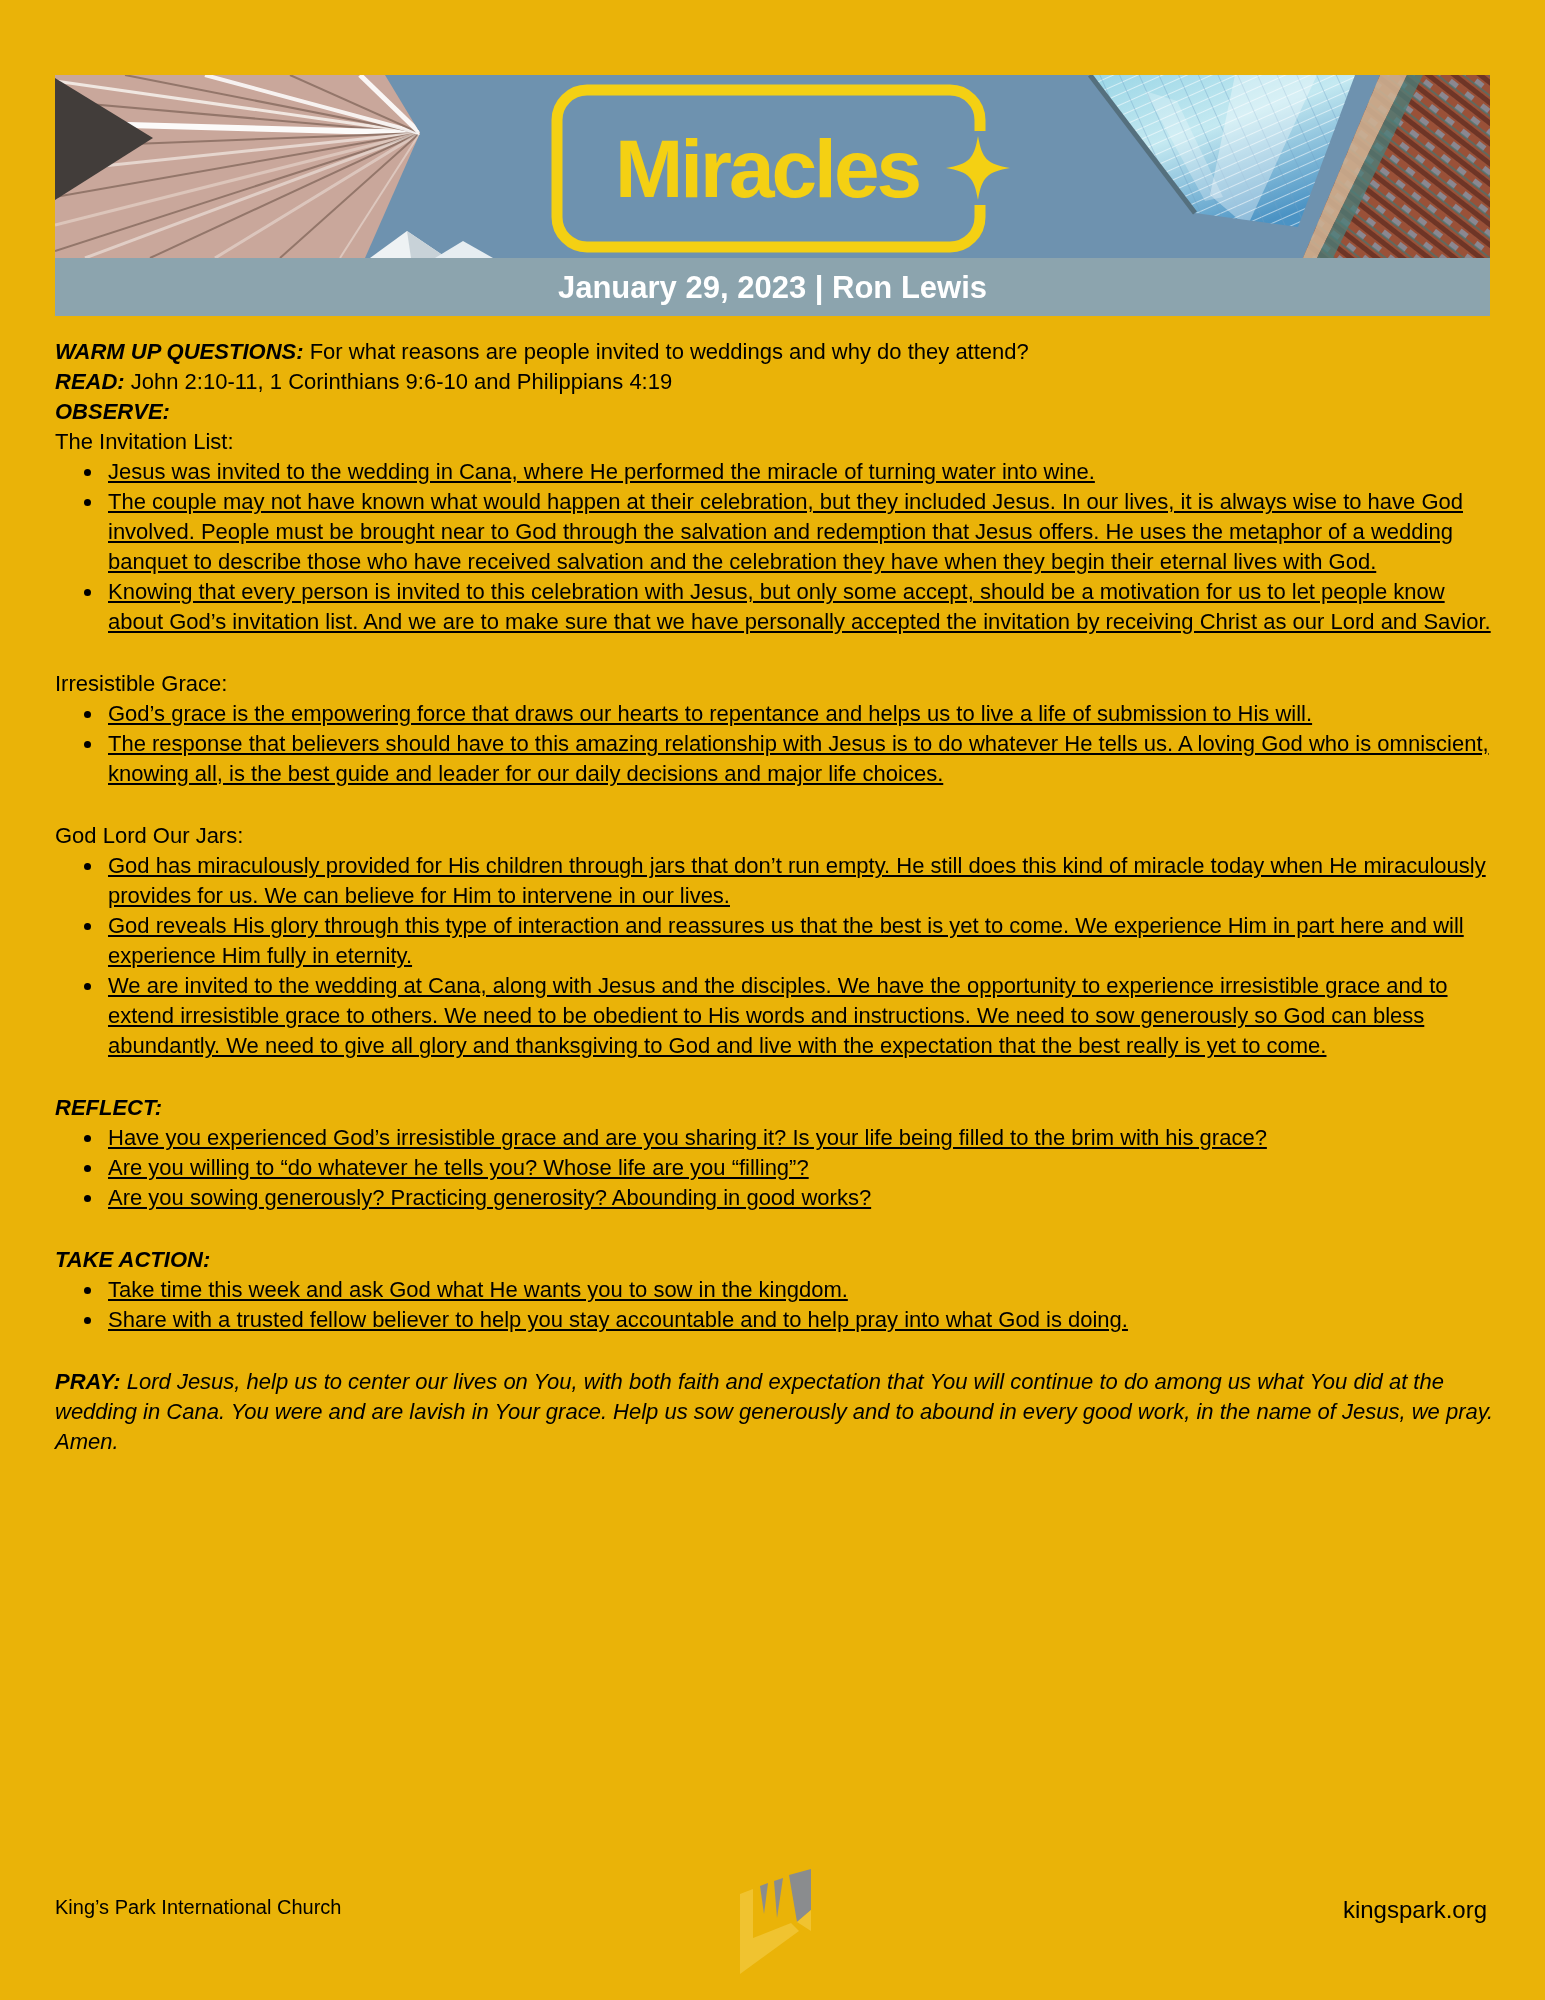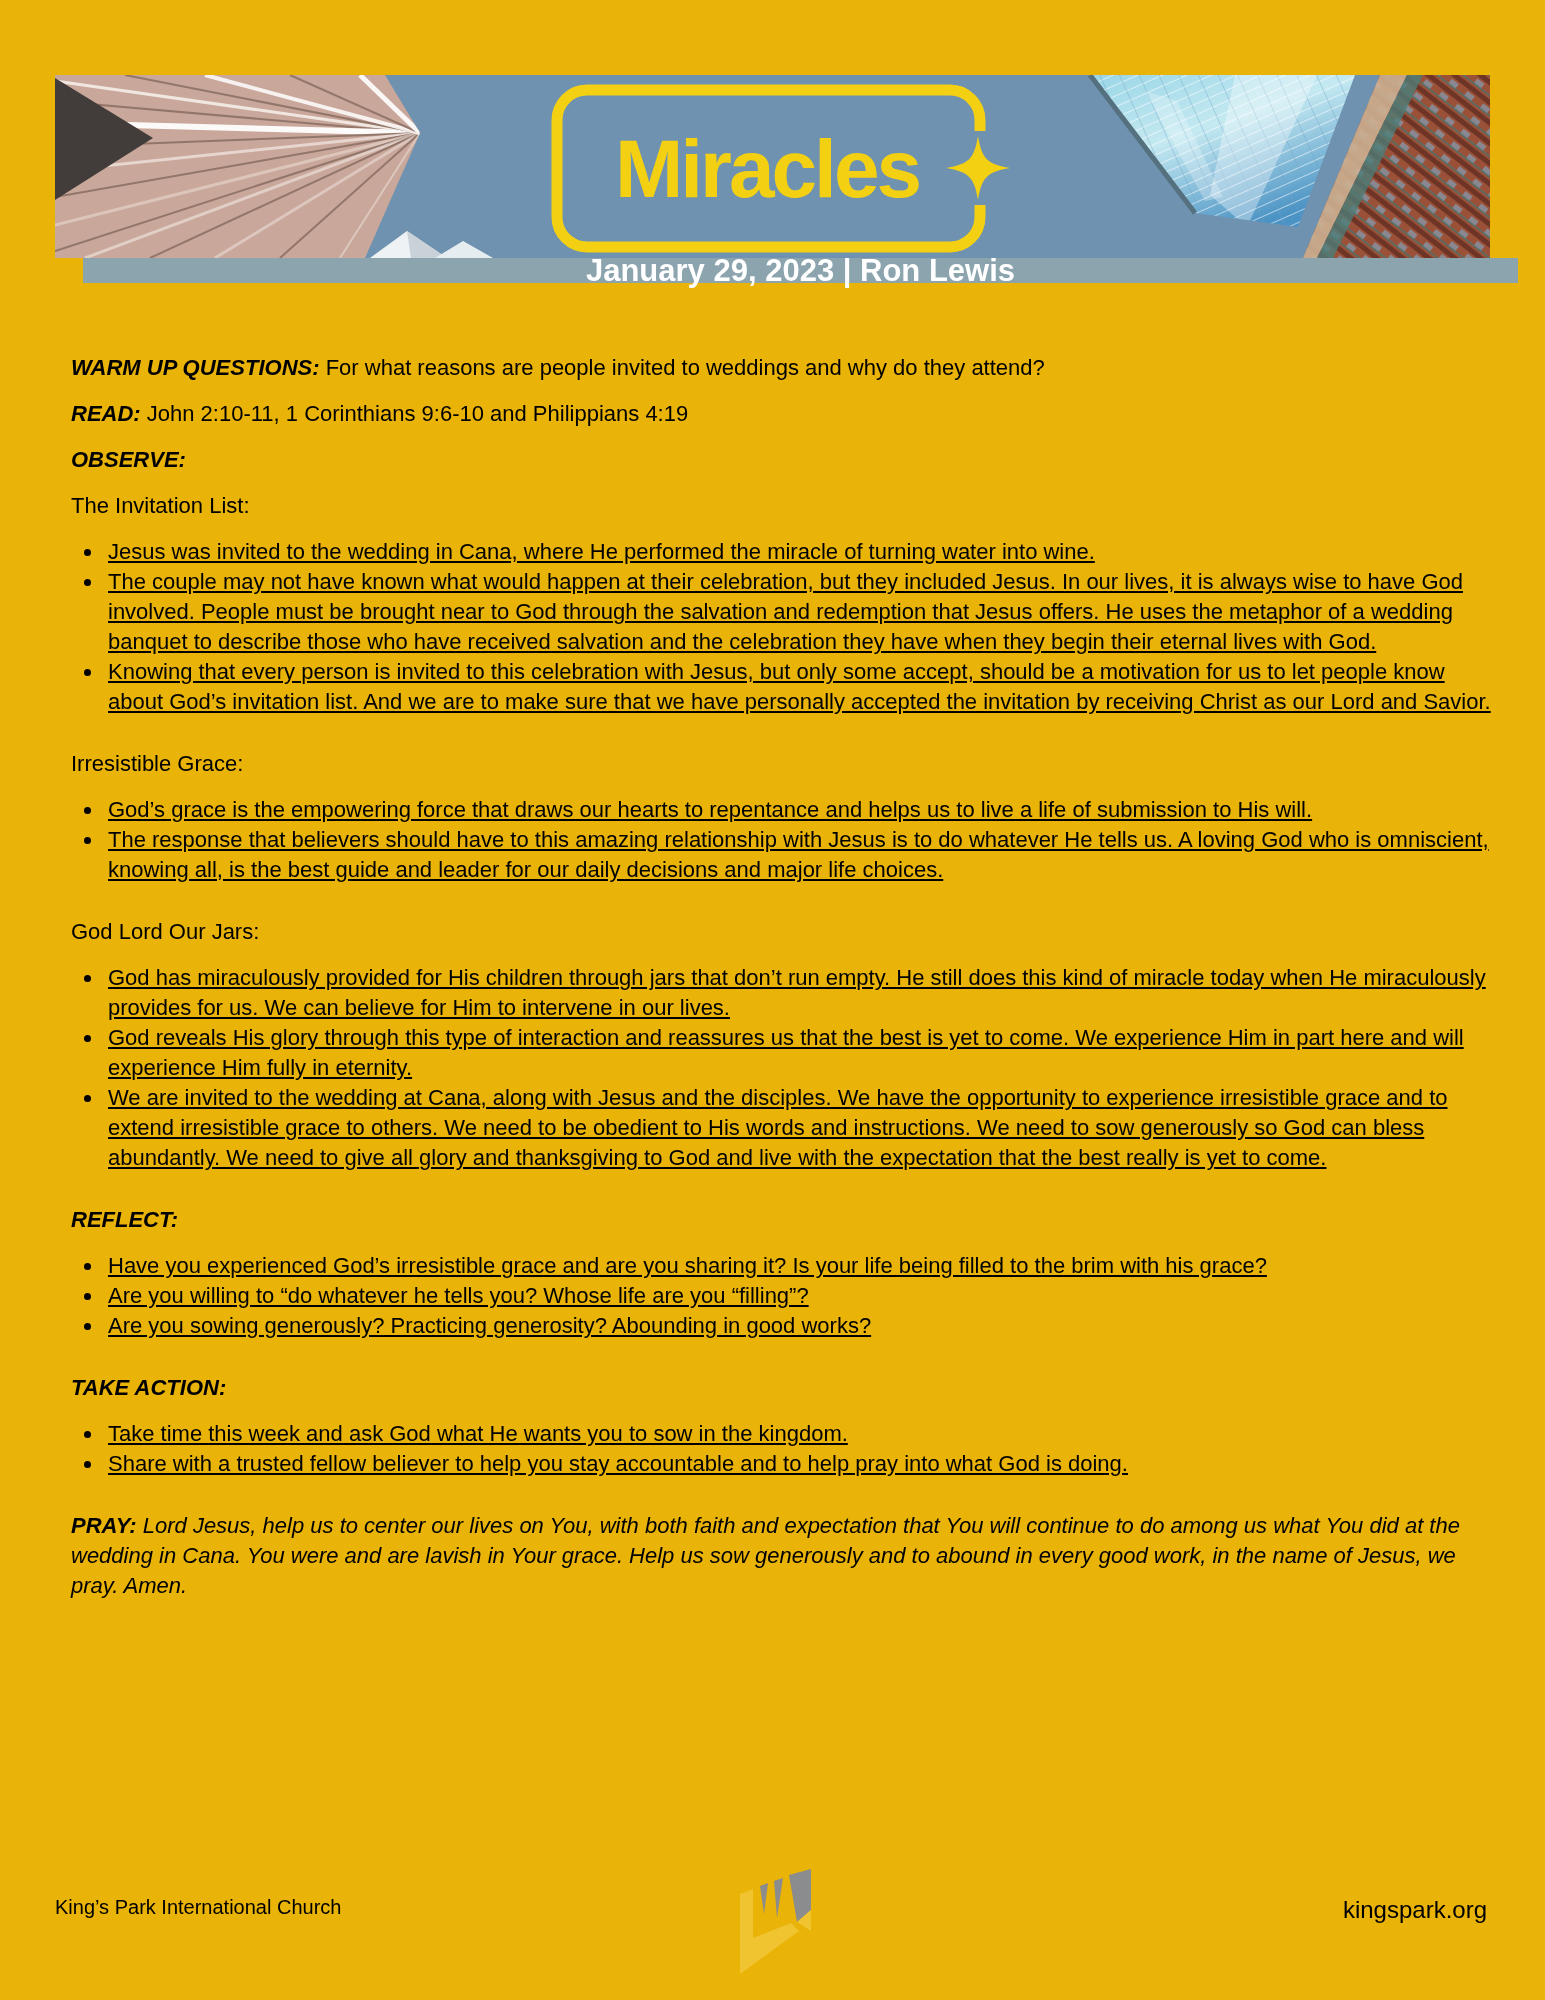--- a/index.html
+++ b/index.html
@@ -4,31 +4,31 @@
 <style>
   html,body { margin:0; padding:0; background:#ffffff; }
   .page {
     position:relative; width:1545px; height:2000px; background:#eab308;
     font-family:"Liberation Sans","DejaVu Sans",sans-serif; color:#000;
     overflow:hidden;
   }
   .banner { position:absolute; left:55px; top:75px; width:1435px; }
   .banner svg { display:block; }
   .date-bar {
-    width:1435px; height:25px; background:#8CA4AE;
-    display:flex; align-items:center; justify-content:center;margin-left:28px;
+    width:1435px; height:58px; background:#8CA4AE;
+    display:flex; align-items:center; justify-content:center;
   }
   .date-bar span {
     color:#ffffff; font-weight:bold; font-size:31px; line-height:43px;
   }
   .content {
     position:absolute; left:55px; top:337px; width:1442px;
     font-size:22px; line-height:30px;
   }
-  .content p { margin:16px; }
+  .content p { margin:0; }
   .mb { margin-bottom:32px; }
   .lbl { font-weight:bold; font-style:italic; }
   .content ul { margin:0; padding-left:49px; list-style:disc; }
   .content ul.mb { margin-bottom:32px;text-decoration:underline; }
   .content li { padding-left:4px; }
   .pray { font-style:italic; }
   .footer-left { position:absolute; left:55px; top:1896px; font-size:20px; }
   .footer-right { position:absolute; right:58px; top:1896px; font-size:24px; color:#000; text-decoration:none; }
   .crown { position:absolute; left:734px; top:1868px; }
 </style>

